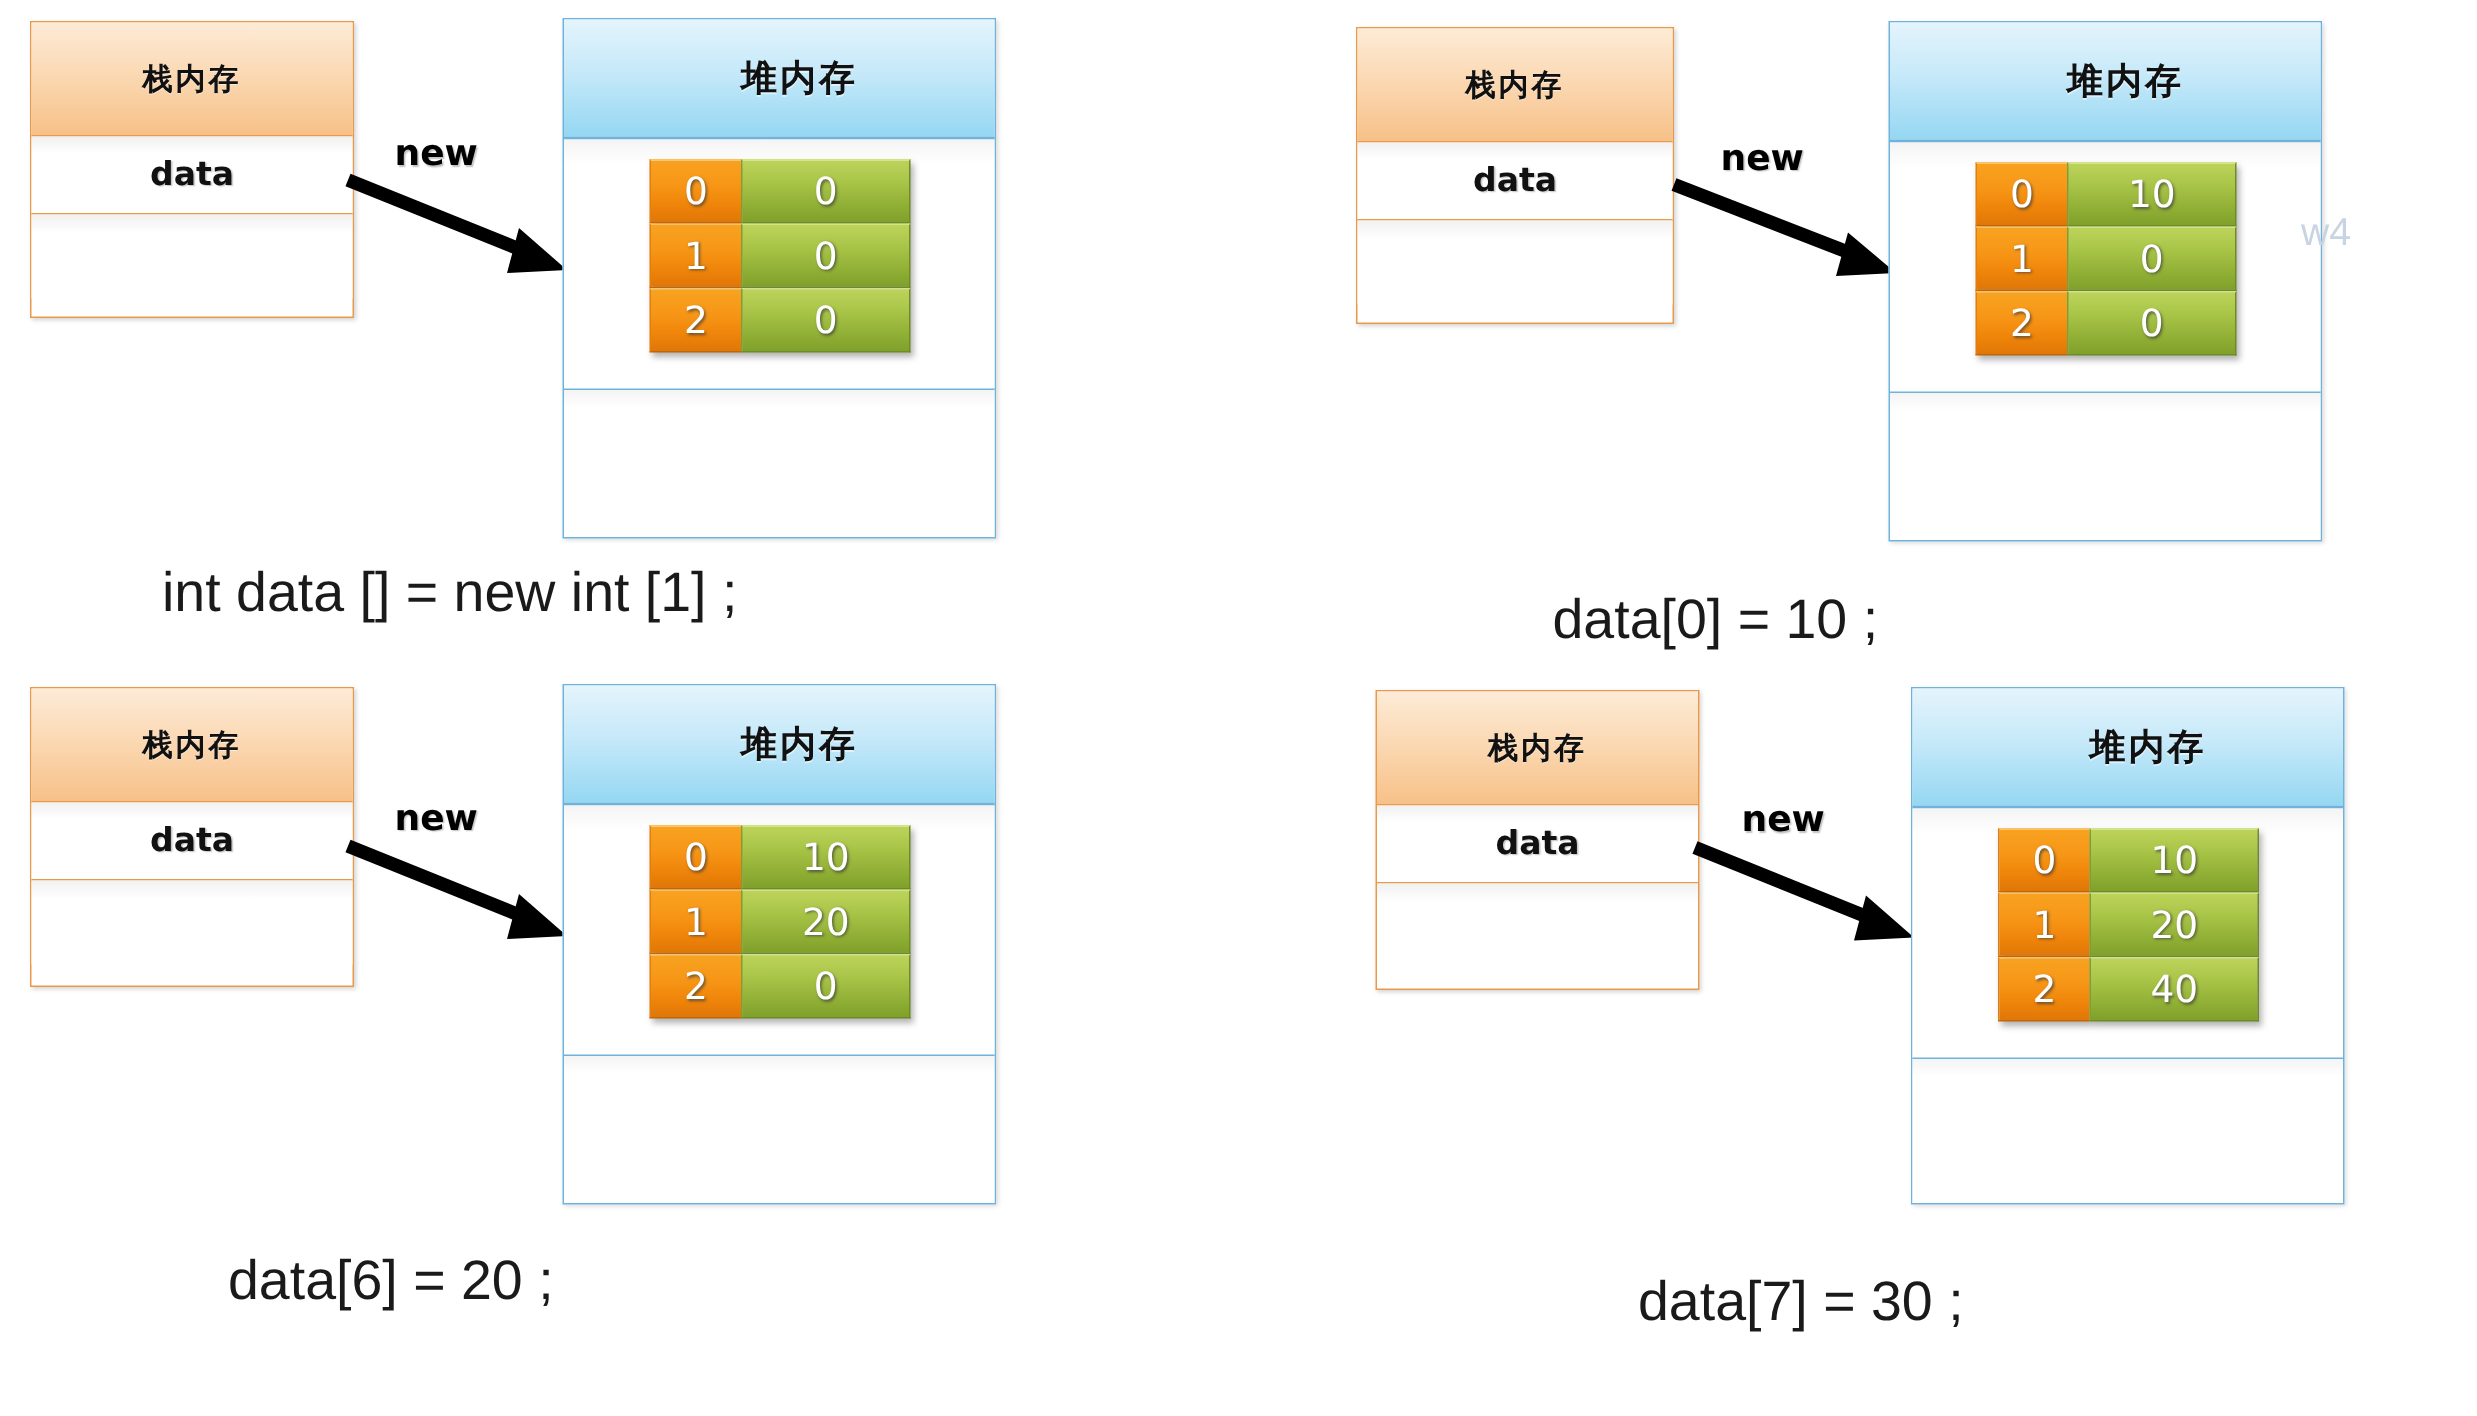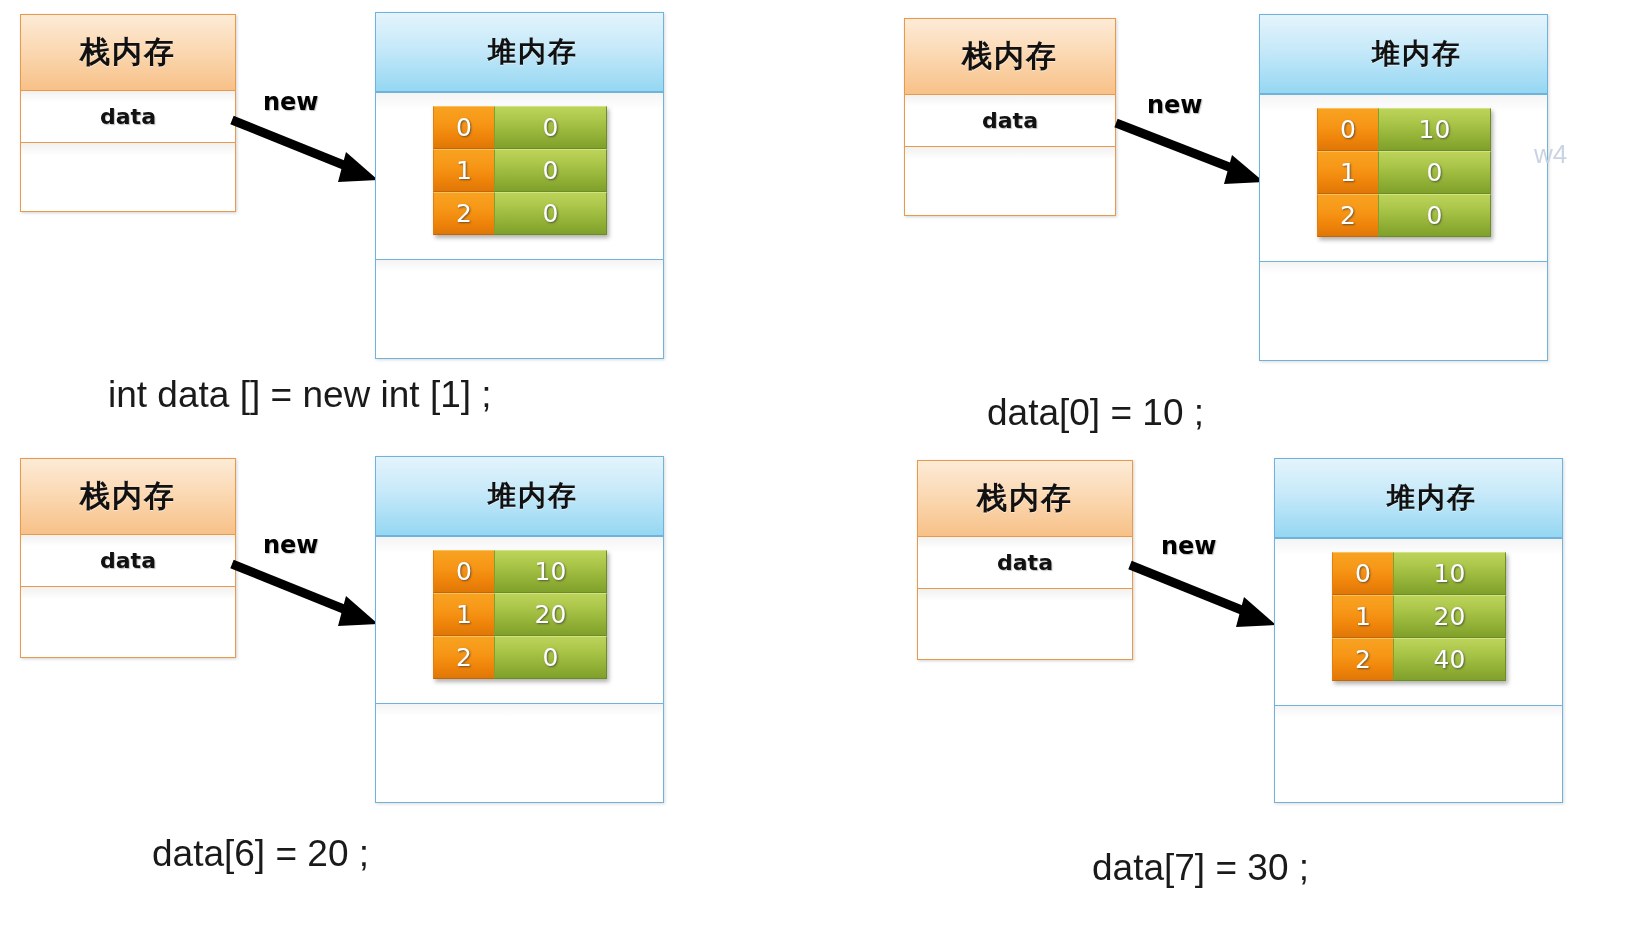--- a/index.html
+++ b/index.html
@@ -26,21 +26,21 @@
   .stack-head{
     height:76px;
     background:linear-gradient(to bottom,#FDEBD7 0%,#FBD9B4 45%,#F7C188 100%);
     border-bottom:1px solid #E8994A;
     display:flex;align-items:center;justify-content:center;
     box-sizing:border-box;
   }
   .stack-head-label{
     font-family:Liberation Sans, sans-serif;
     font-weight:bold;
-    font-size:30px;
+    font-size:20px;
     color:#111;
     letter-spacing:2px;
     text-shadow:0 1px 0 rgba(255,255,255,.55);
   }
   .stack-row{
     height:52px;
     display:flex;align-items:center;justify-content:center;
     box-sizing:border-box;
     background:linear-gradient(to bottom,#f1f1f1 0%,#ffffff 22%,#ffffff 100%);
   }
@@ -65,21 +65,21 @@
   .heap-head{
     height:80px;
     background:linear-gradient(to bottom,#E4F4FC 0%,#C6E9F9 45%,#95D7F2 100%);
     border-bottom:2px solid #6FB3DC;
     display:flex;align-items:center;justify-content:center;
     box-sizing:border-box;
   }
   .heap-head-label{
     font-family:Liberation Serif, serif;
     font-weight:bold;
-    font-size:28px;
+    font-size:24px;
     color:#111;
     letter-spacing:2px;
     text-shadow:0 1px 0 rgba(255,255,255,.5);
     margin-left:27px;
   }
   .heap-body{
     position:relative;
     border-bottom:1px solid #6FB3DC;
     box-sizing:border-box;
     background:linear-gradient(to bottom,#f4f4f4 0%,#ffffff 10%,#ffffff 100%);
@@ -240,21 +240,21 @@
           </div>
           <div class="arr-row">
             <div class="cell cell-idx" style="width:61px;height:43px;">2</div>
             <div class="cell cell-val" style="width:113px;height:43px;">0</div>
           </div>
         </div>
       </div>
       <div class="heap-foot" style="height:98px;"></div>
     </div>
 
-    <div class="caption" style="left:987px;top:392px;">data[0] = 10 ;</div>
+    <div class="caption" style="left:1035px;top:392px;">data[0] = 10 ;</div>
 
     <div class="watermark" style="left:1534px;top:127px;">w4</div>
   </div>
 
   <div class="panel">
 
     <div class="stack-box" style="left:20px;top:458px;width:216px;height:200px;">
       <div class="stack-head">
         <span class="stack-head-label">栈内存</span>
       </div>

